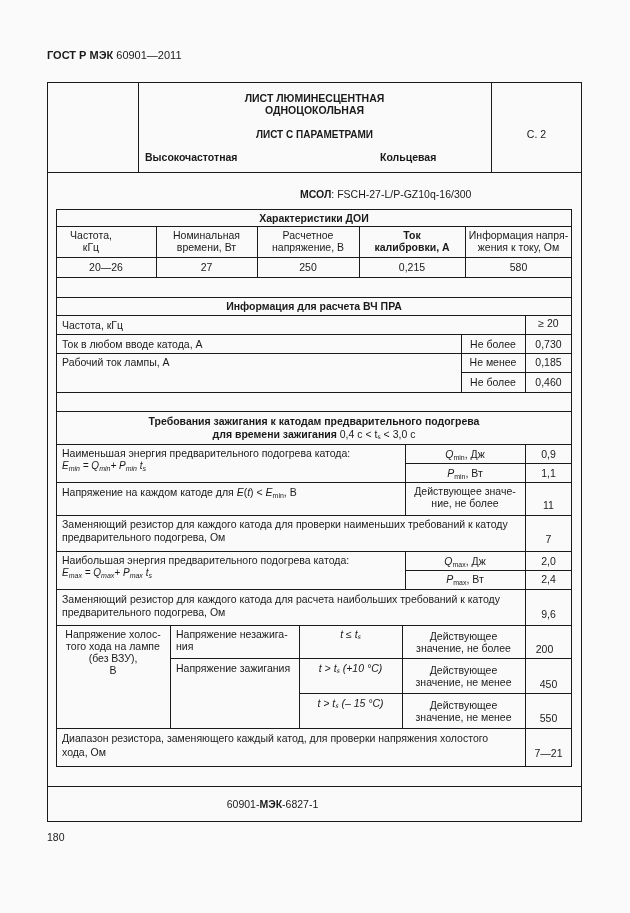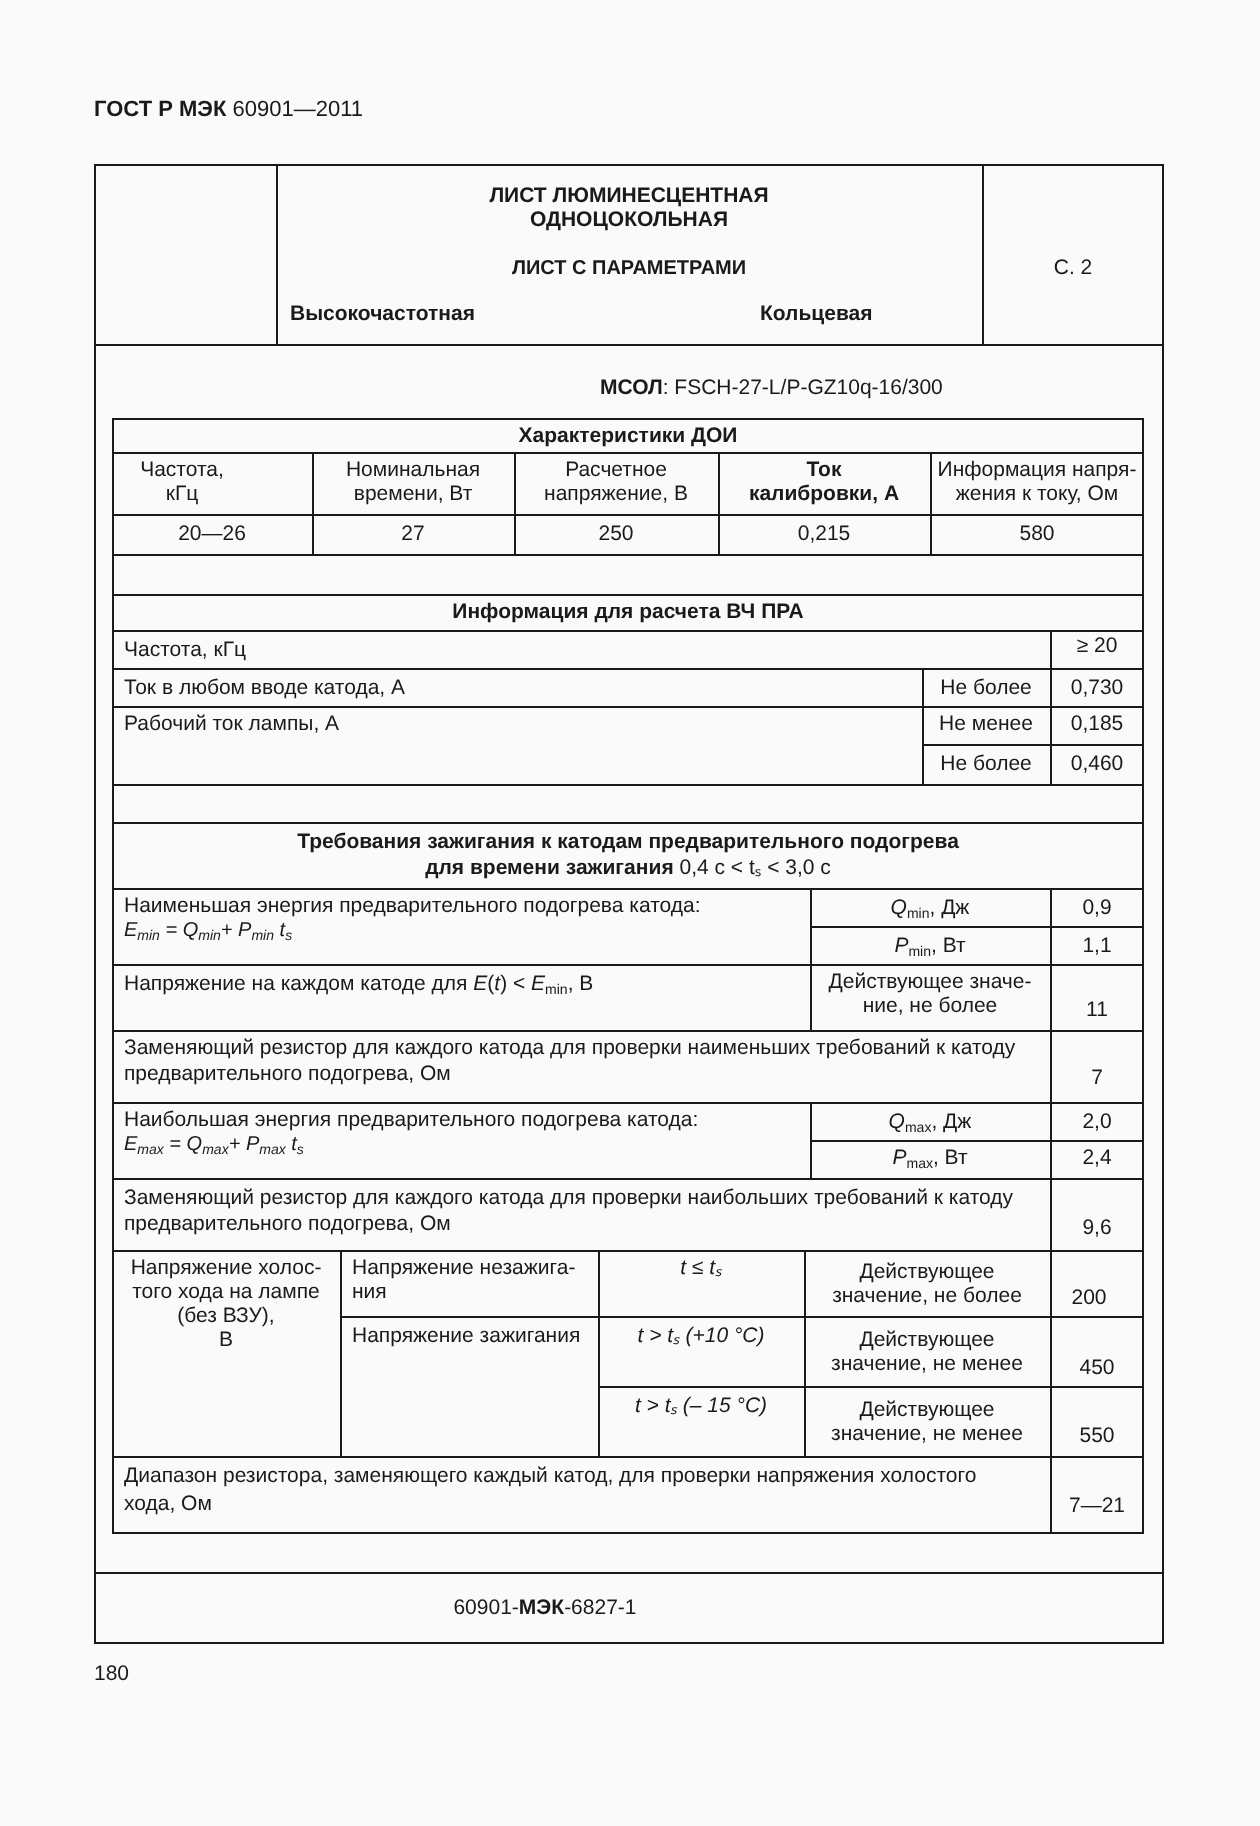--- a/index.html
+++ b/index.html
@@ -114,21 +114,21 @@
 <div class="hl" style="left:405px;top:570px;width:167px;"></div>
 <div class="hl" style="left:56px;top:589px;width:516px;"></div>
 
 <div class="t" style="left:62px;top:554px;">Наибольшая энергия предварительного подогрева катода:</div>
 <div class="t i" style="left:62px;top:567px;font-size:10px;">E<sub>max</sub> = Q<sub>max</sub>+ P<sub>max</sub> t<sub>s</sub></div>
 <div class="t c" style="left:405px;top:555px;width:120px;"><span class="i">Q</span><sub>max</sub><span>, Дж</span></div>
 <div class="t c" style="left:525px;top:555px;width:47px;">2,0</div>
 <div class="t c" style="left:405px;top:573px;width:120px;"><span class="i">P</span><sub>max</sub><span>, Вт</span></div>
 <div class="t c" style="left:525px;top:573px;width:47px;">2,4</div>
 
-<div class="t" style="left:62px;top:593px;">Заменяющий резистор для каждого катода для проверки наибольших требований к катоду</div>
+<div class="t" style="left:62px;top:593px;">Заменяющий резистор для каждого катода для расчета наибольших требований к катоду</div>
 <div class="t" style="left:62px;top:606px;">предварительного подогрева, Ом</div>
 <div class="t c" style="left:525px;top:608px;width:47px;">9,6</div>
 <div class="hl" style="left:56px;top:625px;width:516px;"></div>
 
 <div class="vl" style="left:170px;top:625px;height:103px;"></div>
 <div class="vl" style="left:299px;top:625px;height:103px;"></div>
 <div class="vl" style="left:402px;top:625px;height:103px;"></div>
 <div class="vl" style="left:525px;top:625px;height:142px;"></div>
 <div class="hl" style="left:170px;top:658px;width:402px;"></div>
 <div class="hl" style="left:299px;top:693px;width:273px;"></div>

